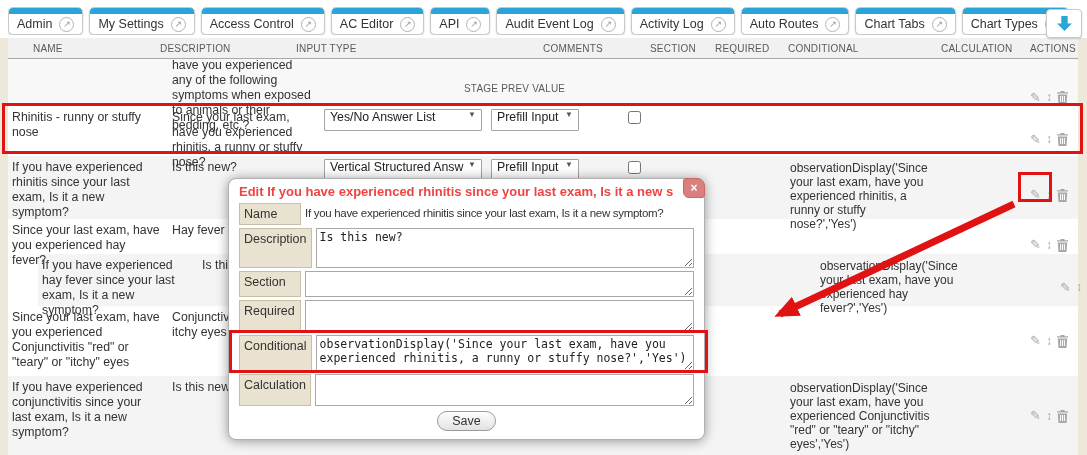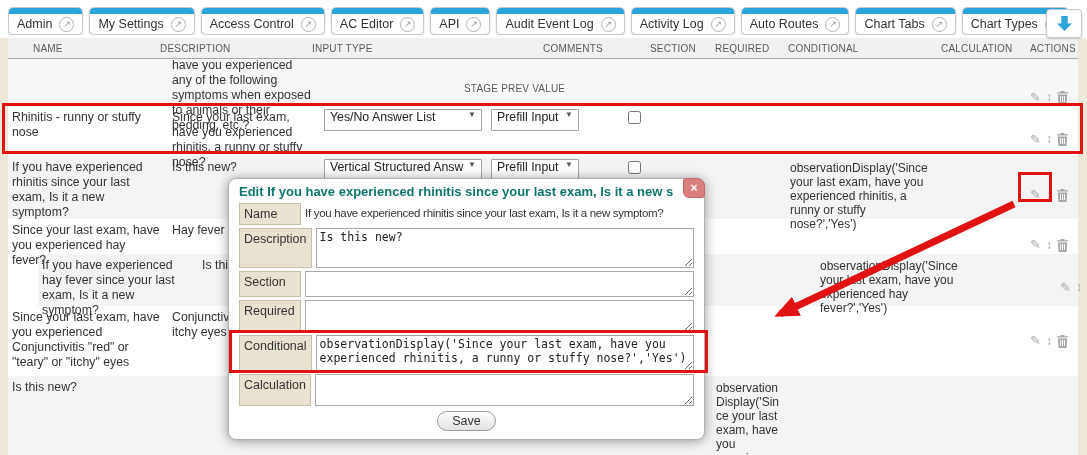--- a/index.html
+++ b/index.html
@@ -17,21 +17,21 @@
   .tab-open { width:15px; height:15px; border:1px solid #b3b3b3; border-radius:50%; color:#9a9a9a;
               font-size:9px; line-height:13px; text-align:center; flex:0 0 auto; }
   .tab-overflow-btn { position:absolute; top:9px; right:5px; width:36px; height:29px; background:#fff;
               border:1px solid #c9c9c9; border-radius:4px; box-shadow:0 1px 2px rgba(0,0,0,.18);
               display:flex; align-items:center; justify-content:center; cursor:pointer; z-index:12; }
 
   
   .table { position:absolute; top:38px; left:8px; width:1070px; height:417px; background:#fff; }
   .thead { position:relative; height:21px; background:#f1f1f1; border-bottom:1px solid #a8a8a8; z-index:6; }
   .th { position:absolute; top:5px; font-size:10px; color:#5a5a5a; letter-spacing:.2px; white-space:nowrap; }
-  .th0{left:25px;} .th1{left:152px;} .th2{left:304px;} .th3{left:456px;margin-top:40px;} .th4{left:535px;}
+  .th0{left:25px;} .th1{left:152px;} .th2{left:288px;} .th3{left:456px;margin-top:40px;} .th4{left:535px;}
   .th5{left:642px;} .th6{left:707px;} .th7{left:780px;} .th8{left:933px;} .th9{left:1022px;}
 
   .rows { position:absolute; top:21px; left:0; width:1070px; }
   .row { display:grid; grid-template-columns:160px 152px 167px 96px 65px 64px 74px 152px 90px 50px; }
   .r1{height:47px; background:#f8f8f8;} .r2{height:50px; background:#ffffff;}
   .r3{height:63px; background:#f4f4f4;} .r4{height:35px; background:#ffffff;}
   .r5{height:52px; background:#f4f4f4;margin-left:30px;} .r6{height:70px; background:#ffffff;}
   .r7{height:80px; background:#f4f4f4;}
   .cell { padding:4px 6px 3px 4px; font-size:12.3px; color:#333; line-height:1.22; }
   .c-desc { white-space:pre-line; }
@@ -46,21 +46,21 @@
   .sel { height:22px; border:1px solid #a4a4a4; border-radius:1px; background:#fff; display:flex;
          align-items:flex-start; justify-content:space-between; padding:0 5px; font-size:12.3px; color:#222;
          margin-top:-1px; cursor:pointer; white-space:nowrap; overflow:hidden; }
   .sel-arrow { font-size:8px; color:#555; margin-left:4px; }
   .sel-input { width:158px; } .sel-stage { width:88px; }
   .cbx { margin:1px 0 0 41px; width:13px; height:13px; cursor:pointer; }
 
   
   .modal { position:absolute; left:228px; top:178px; width:477px; height:262px; background:#fff;
            border:1px solid #b0b0b0; border-radius:8px; box-shadow:0 1px 12px rgba(0,0,0,.4); z-index:40; }
-  .modal-title { margin:5px 26px 4px 10px; font-size:13px; font-weight:bold; color:#0f766e;
+  .modal-title { margin:5px 26px 4px 10px; font-size:13px; font-weight:bold; color:#ef4444;
                  white-space:nowrap; overflow:hidden; }
   .modal-close { position:absolute; top:-1px; right:-1px; width:22px; height:20px; background:#d9807f;
                  border:1px solid #c66; border-radius:3px 8px 3px 6px; color:#fff; font-size:12px;
                  font-weight:bold; text-align:center; line-height:18px; cursor:pointer; }
   .mform { margin:2px 10px 0 10px; }
   .mrow { display:flex; margin-bottom:3px; }
   .mlabel { flex:0 0 62px; background:#e9e2d0; border:1px solid #c7bfa8; padding:3px 4px;
             font-size:12.5px; color:#333; }
   .mval { flex:1; margin-left:4px; }
   .mval textarea { display:block; width:100%; border:1px solid #a9a9a9; resize:vertical;
@@ -329,20 +329,21 @@
           <span class="ico ico-trash"><svg width="11" height="13" viewBox="0 0 11 13">
                 <path fill="#a8a8a8" d="M3.5 0h4v1.2H11v1.3H0V1.2h3.5zM.8 3.5h9.4L9.5 13H1.5z"></path>
                 <rect x="3.1" y="5" width="1" height="6" fill="#fff"></rect>
                 <rect x="5" y="5" width="1" height="6" fill="#fff"></rect>
                 <rect x="6.9" y="5" width="1" height="6" fill="#fff"></rect>
               </svg></span>
         </div>
       </div>
 
       <div class="row r7">
+        <div class="cell">If you have experienced conjunctivitis since your last exam, Is it a new symptom?</div>
         <div class="cell c-desc">Is this new?</div>
         <div class="cell"></div>
           <div class="cell"></div>
         <div class="cell"></div>
           <div class="cell"></div>
         <div class="cell"></div>
         <div class="cell c-cond">observationDisplay('Since your last exam, have you experienced Conjunctivitis "red" or "teary" or "itchy" eyes','Yes')</div>
         <div class="cell"></div>
         <div class="cell c-actions">
           <span class="ico ico-pencil">✎</span>

